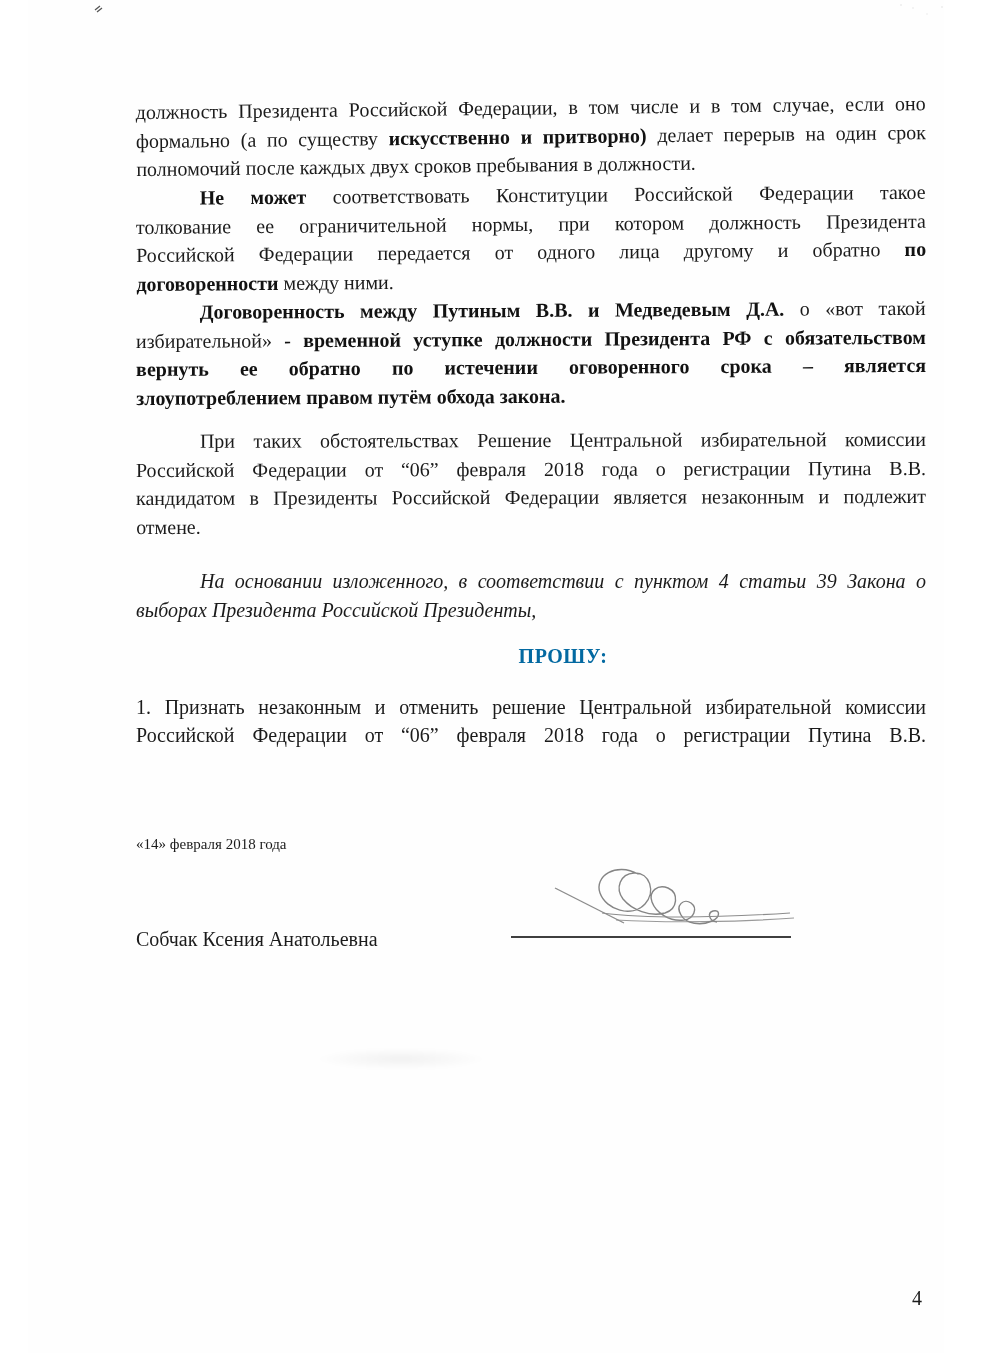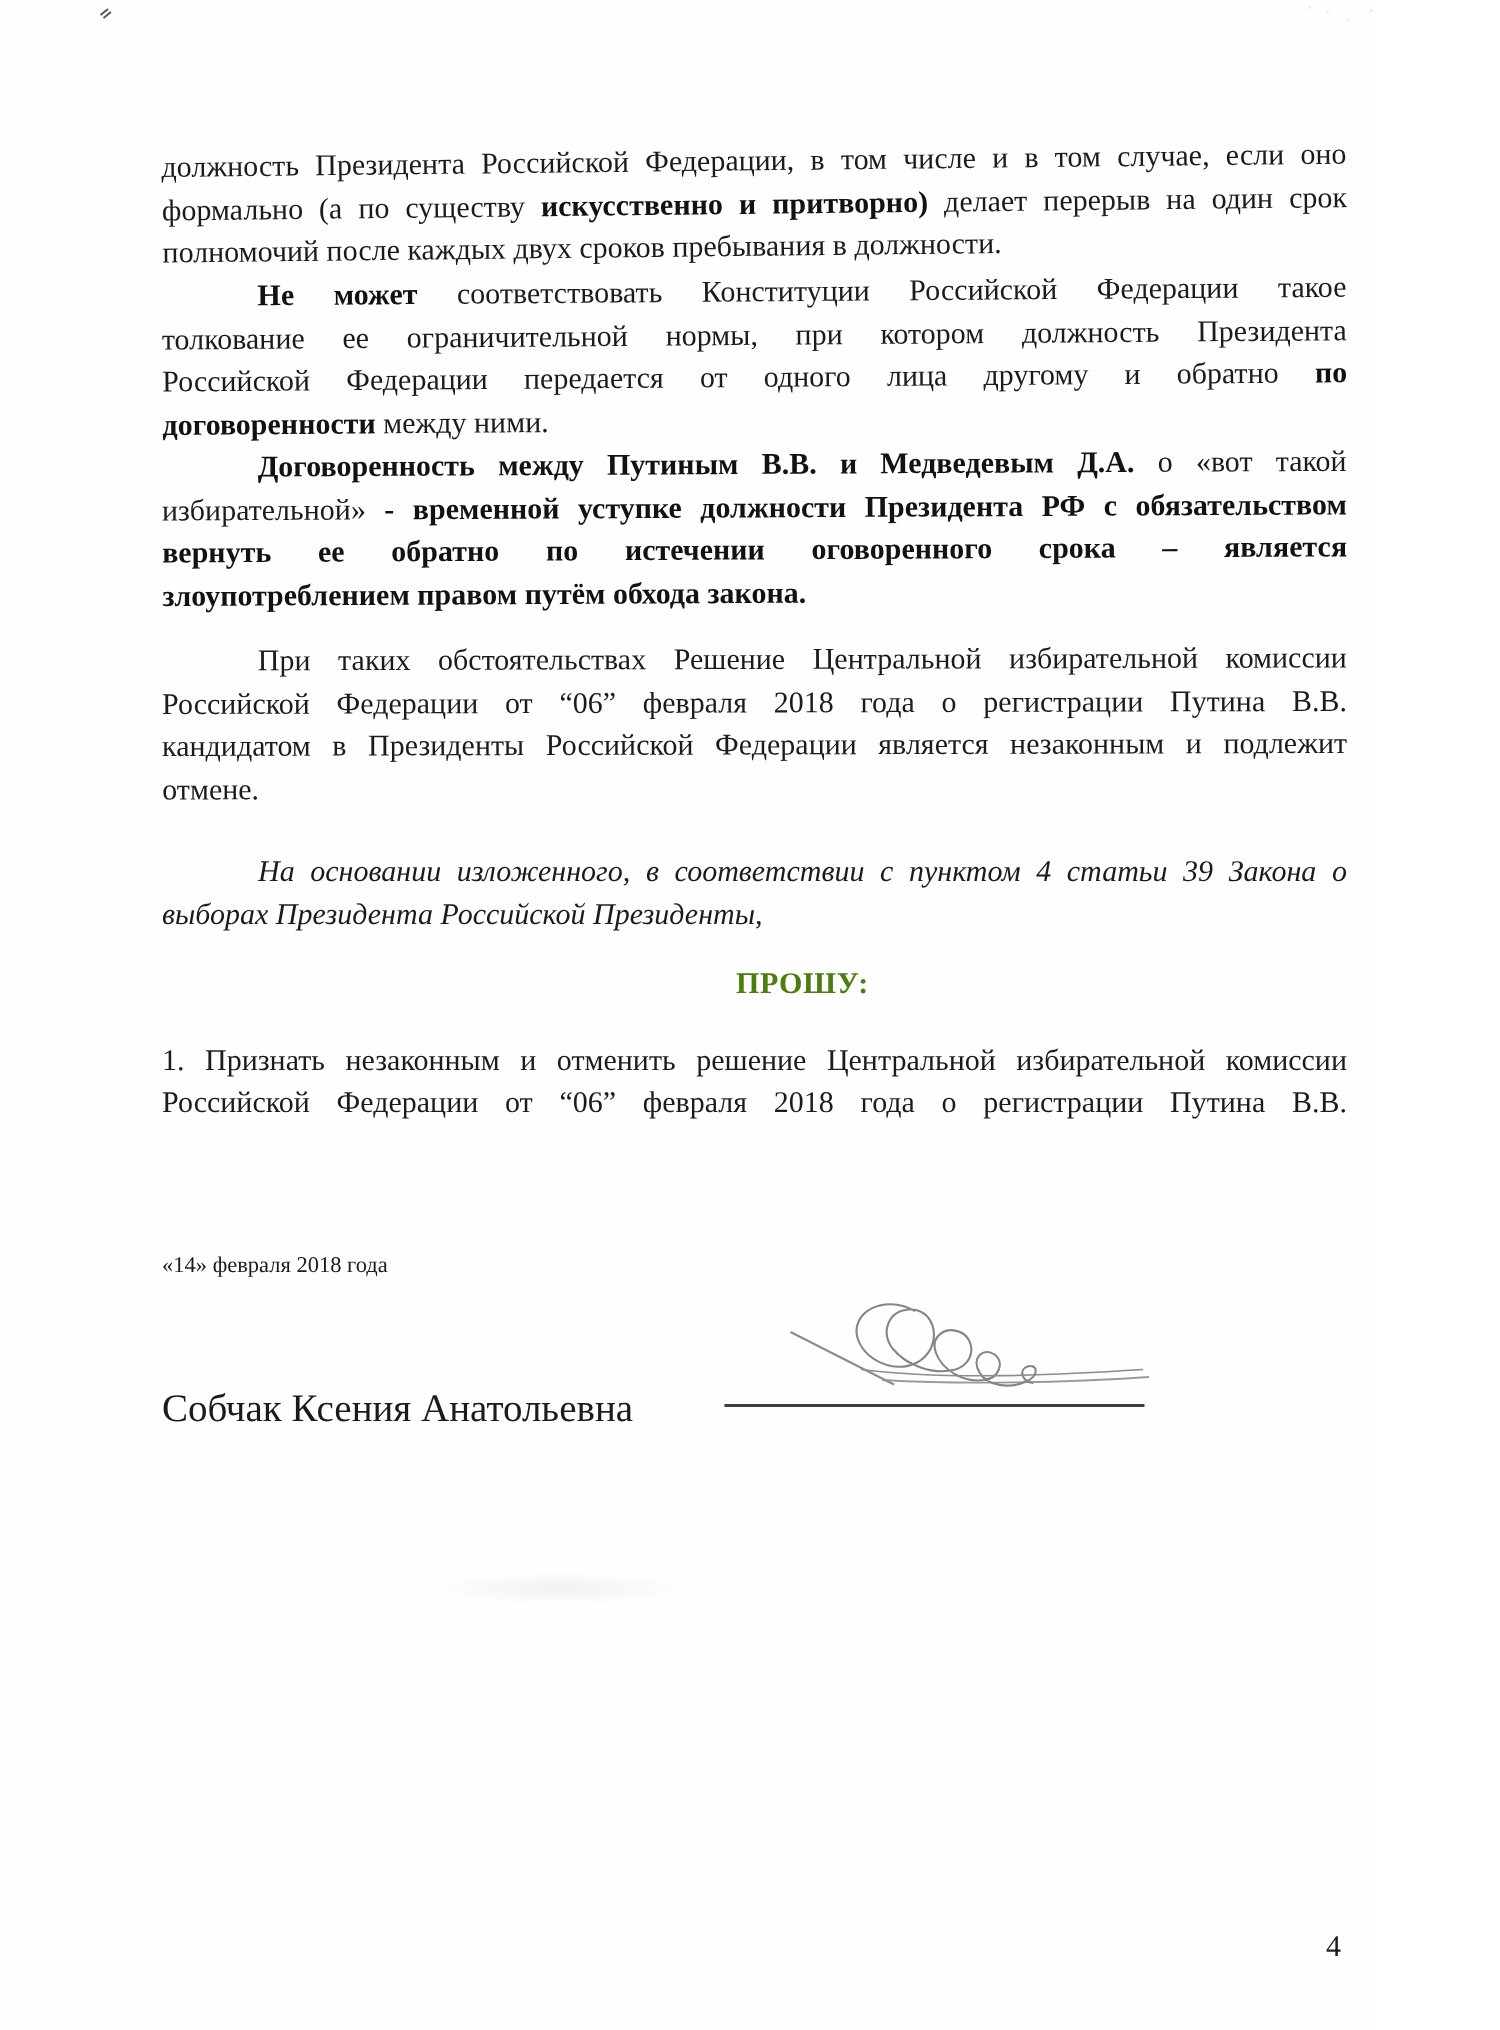--- a/index.html
+++ b/index.html
@@ -4,20 +4,21 @@
 <style>
   html, body { margin: 0; padding: 0; background: #ffffff; }
   .page {
     position: relative;
     width: 916px;
     height: 1353px;
     background: #fefefe;
     overflow: hidden;
     font-family: "Liberation Serif", "DejaVu Serif", serif;
     color: #1b1b1b;
+    margin-left: 28px;
   }
   .content {
     position: absolute;
     left: 108px;
     top: 98px;
     width: 790px;
   }
   .para { margin: 0; font-size: 20px; line-height: 28.6px; }
   .ln { text-align: justify; text-align-last: justify; white-space: normal; }
   .ln.last { text-align-last: left; }
@@ -30,30 +31,30 @@
   .gap-sm { margin-top: 14px; }
   .gap-md { margin-top: 26px; font-style: italic; }
   .heading {
     margin-top: 18px;
     font-size: 20px;
     line-height: 28.6px;
     font-weight: bold;
     text-align: center;
     transform: translateX(32px);
     letter-spacing: 0.5px;
-    color: #4d7c0f;
+    color: #0369a1;
   }
   .gap-p6 { margin-top: 22px; }
   .date-line {
     position: absolute; left: 108px; top: 830px;
     font-size: 15px; line-height: 28.6px;
   }
   .signer-name {
     position: absolute; left: 108px; top: 925px;
-    font-size: 26px; line-height: 28.6px;
+    font-size: 20px; line-height: 28.6px;
   }
   .signature-block { position: absolute; left: 470px; top: 860px; width: 300px; height: 82px; }
   .page-number {
     position: absolute; left: 884px; top: 1286px;
     font-size: 20px; line-height: 24px;
   }
   .speck { position: absolute; left: 66px; top: 4px; }
   .smudge {
     position: absolute; left: 288px; top: 1048px; width: 170px; height: 22px;
     background: radial-gradient(ellipse at 50% 50%, rgba(0,0,0,0.05), rgba(0,0,0,0.0) 70%);

